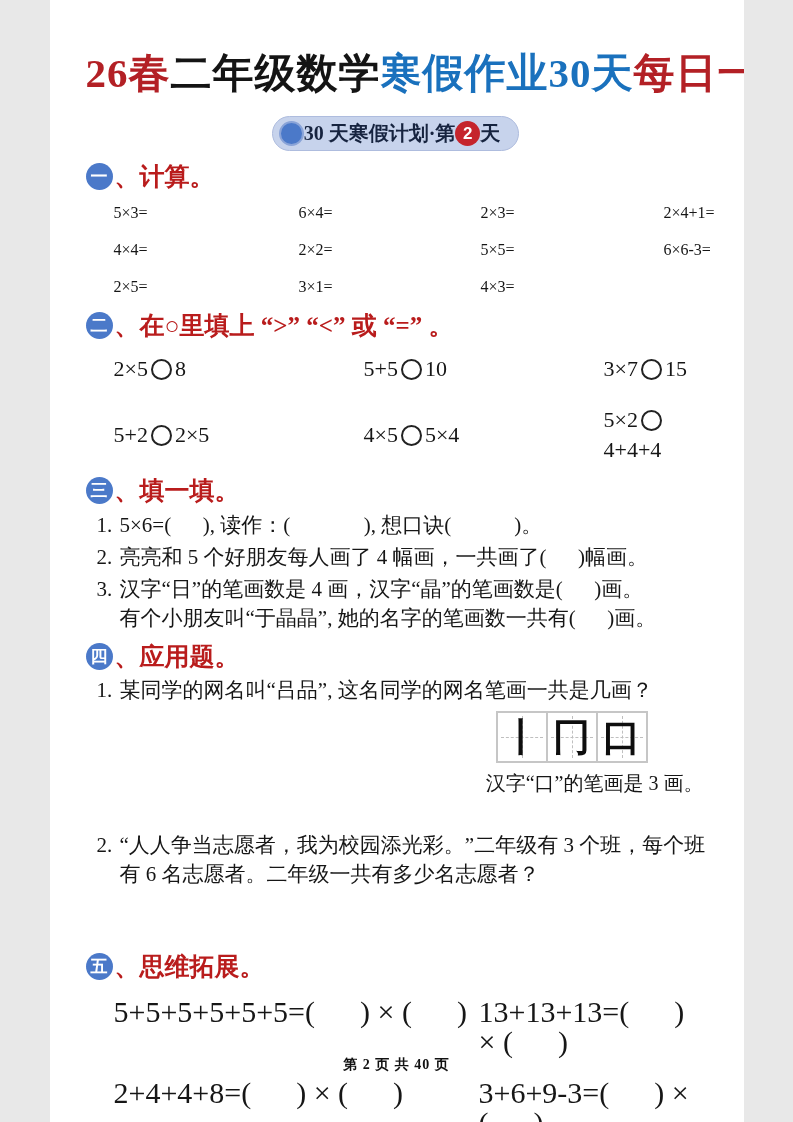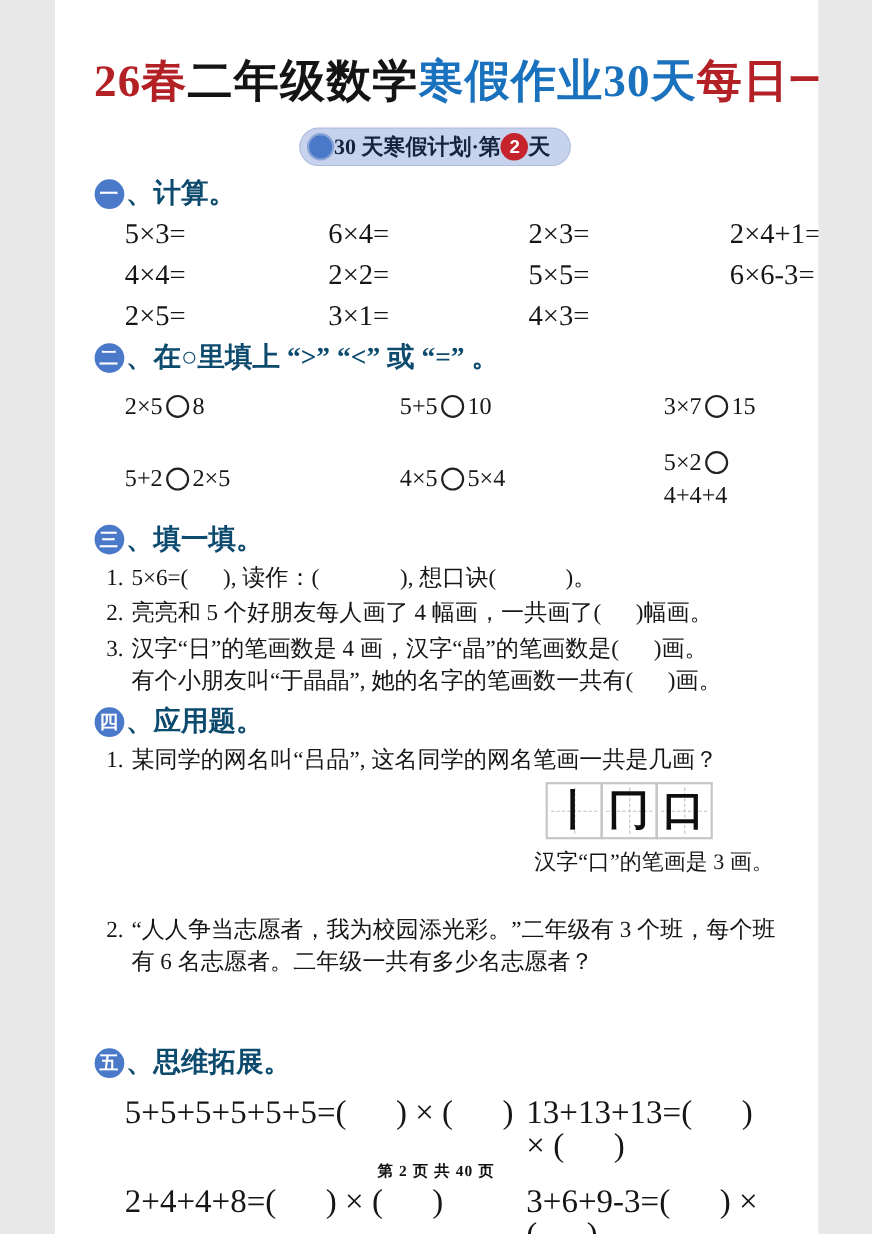--- a/index.html
+++ b/index.html
@@ -27,25 +27,25 @@
     width:25px; height:25px; border-radius:50%; background:#c5242c; color:#fff;
     font-size:17px; font-weight:bold; display:inline-flex; align-items:center; justify-content:center;
     font-family:"Liberation Sans",sans-serif;
   }
   
   .sec-head { display:flex; align-items:center; gap:2px; }
   .sec-marker {
     flex:0 0 27px; width:27px; height:27px; border-radius:50%; background:#4b79c9; color:#fff;
     font-size:17px; font-weight:bold; display:inline-flex; align-items:center; justify-content:center;
   }
-  .sec-title { font-size:25px; font-weight:bold; color:#0c4a6e; line-height:1.1; }
+  .sec-title { font-size:25px; font-weight:bold; color:#b91c1c; line-height:1.1; }
   
   .calc-grid {
     display:grid; grid-template-columns:185px 182px 183px 1fr;
-    padding-left:28px; margin-top:7px; row-gap:7px; font-size:26px; line-height:30px;
+    padding-left:28px; margin-top:7px; row-gap:7px; font-size:16px; line-height:30px;
   }
   
   .cmp-grid {
     display:grid; grid-template-columns:250px 240px 1fr;
     padding-left:28px; margin-top:15px; row-gap:21px; font-size:22px; line-height:30px; align-items:center;
   }
   .cmp-circle {
     display:inline-block; width:21px; height:21px; border:2px solid #222; border-radius:50%;
     vertical-align:-4px; margin:0 3px;
   }

